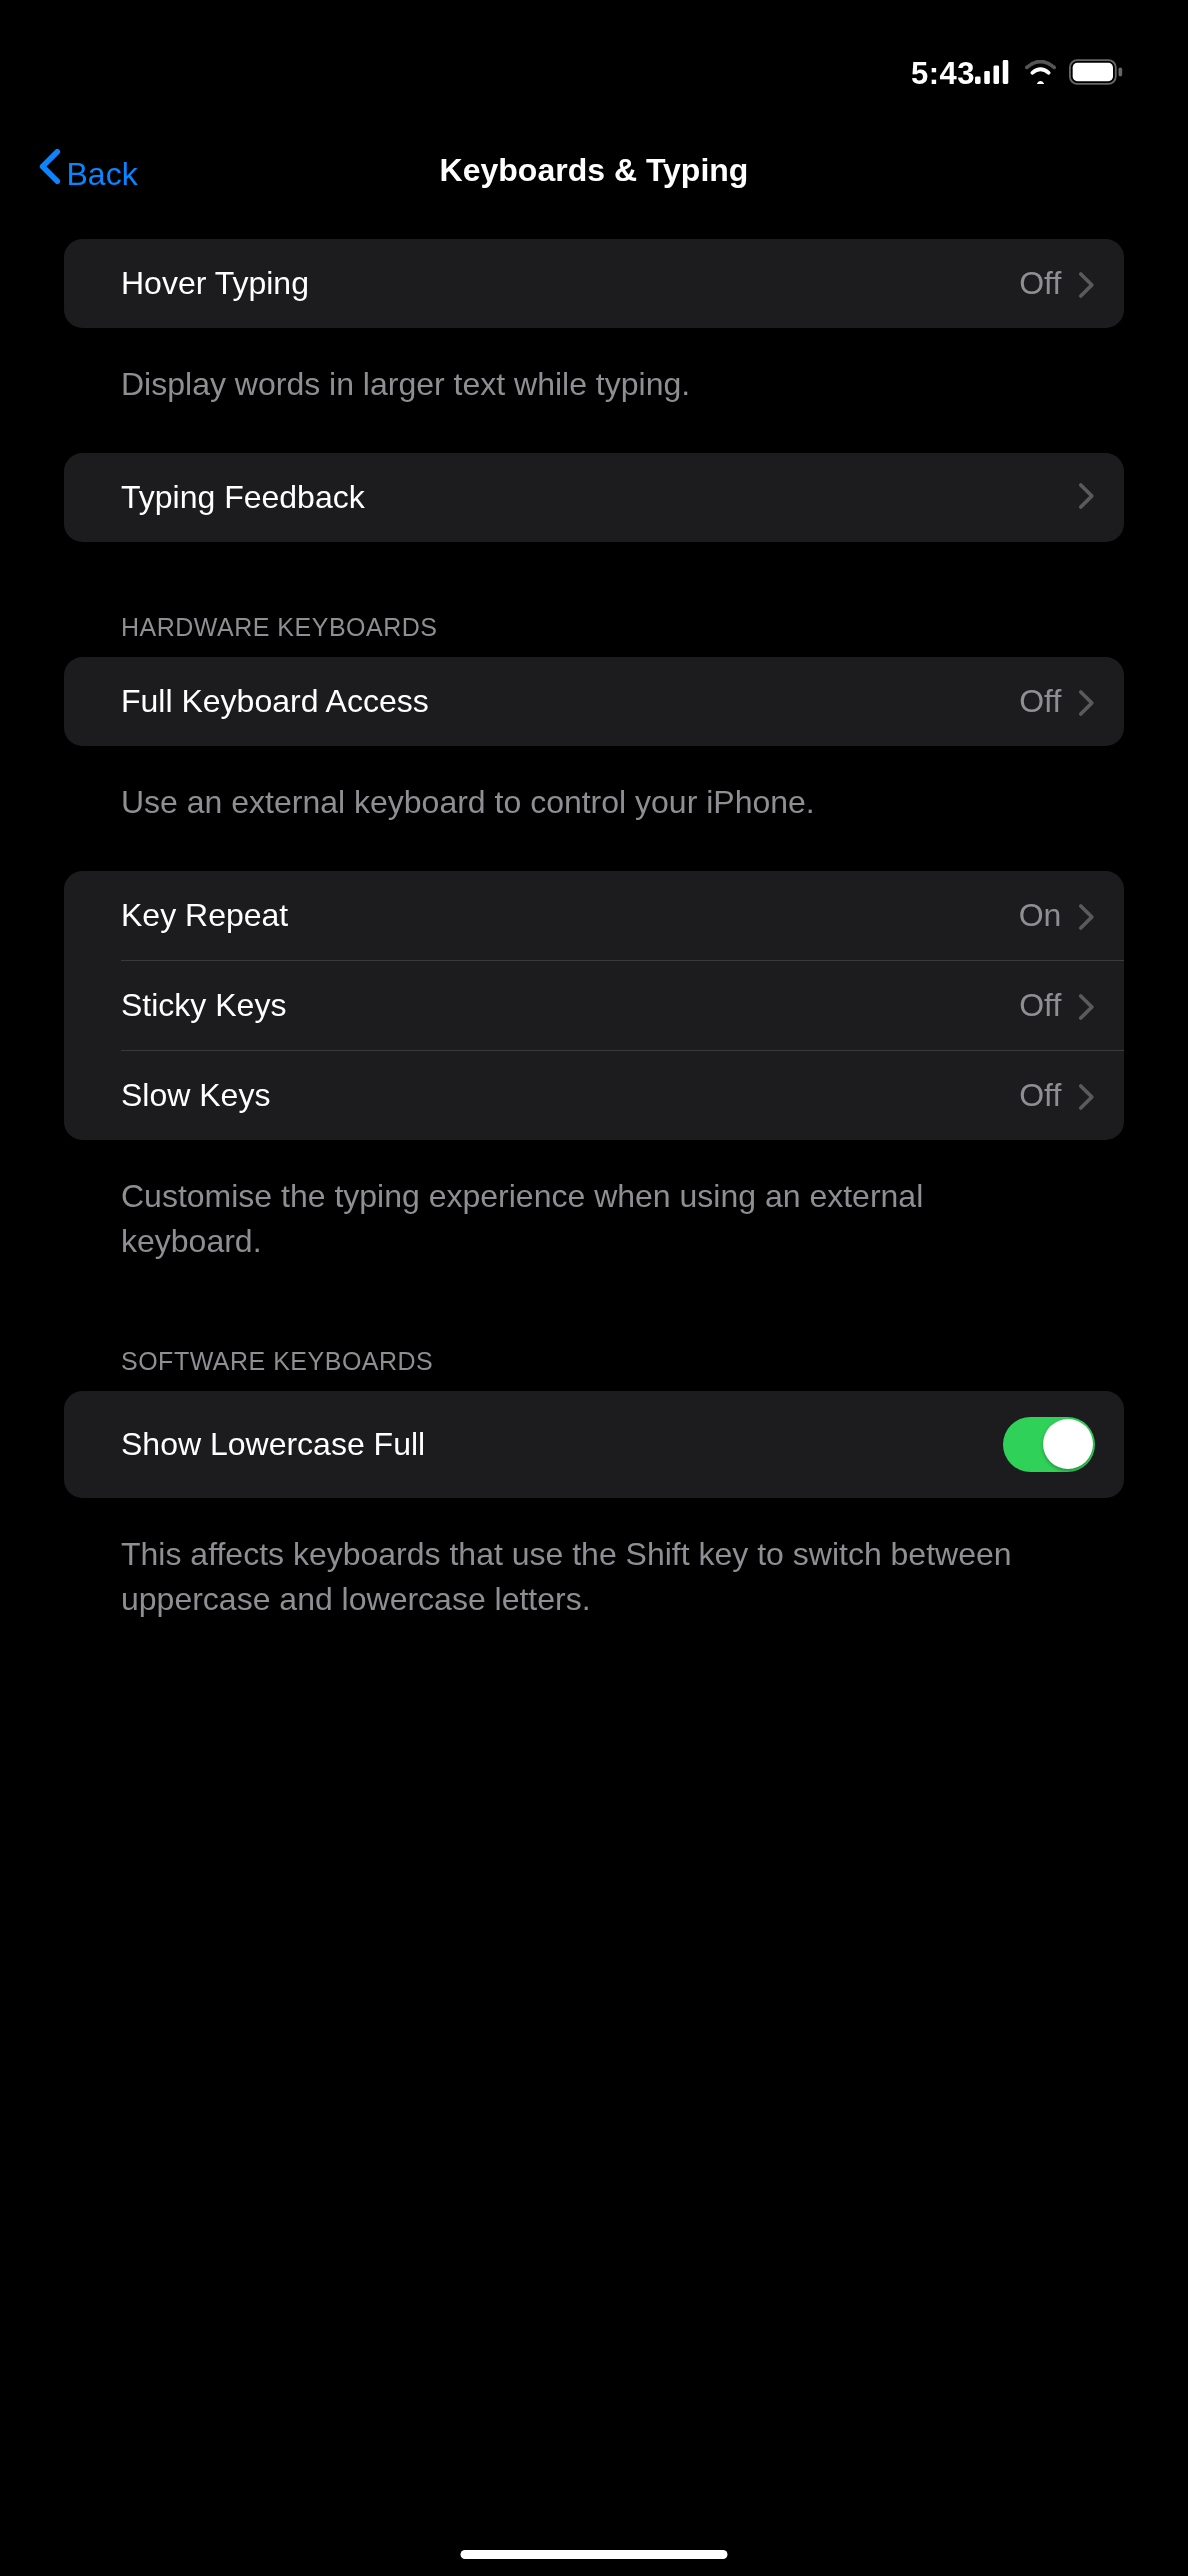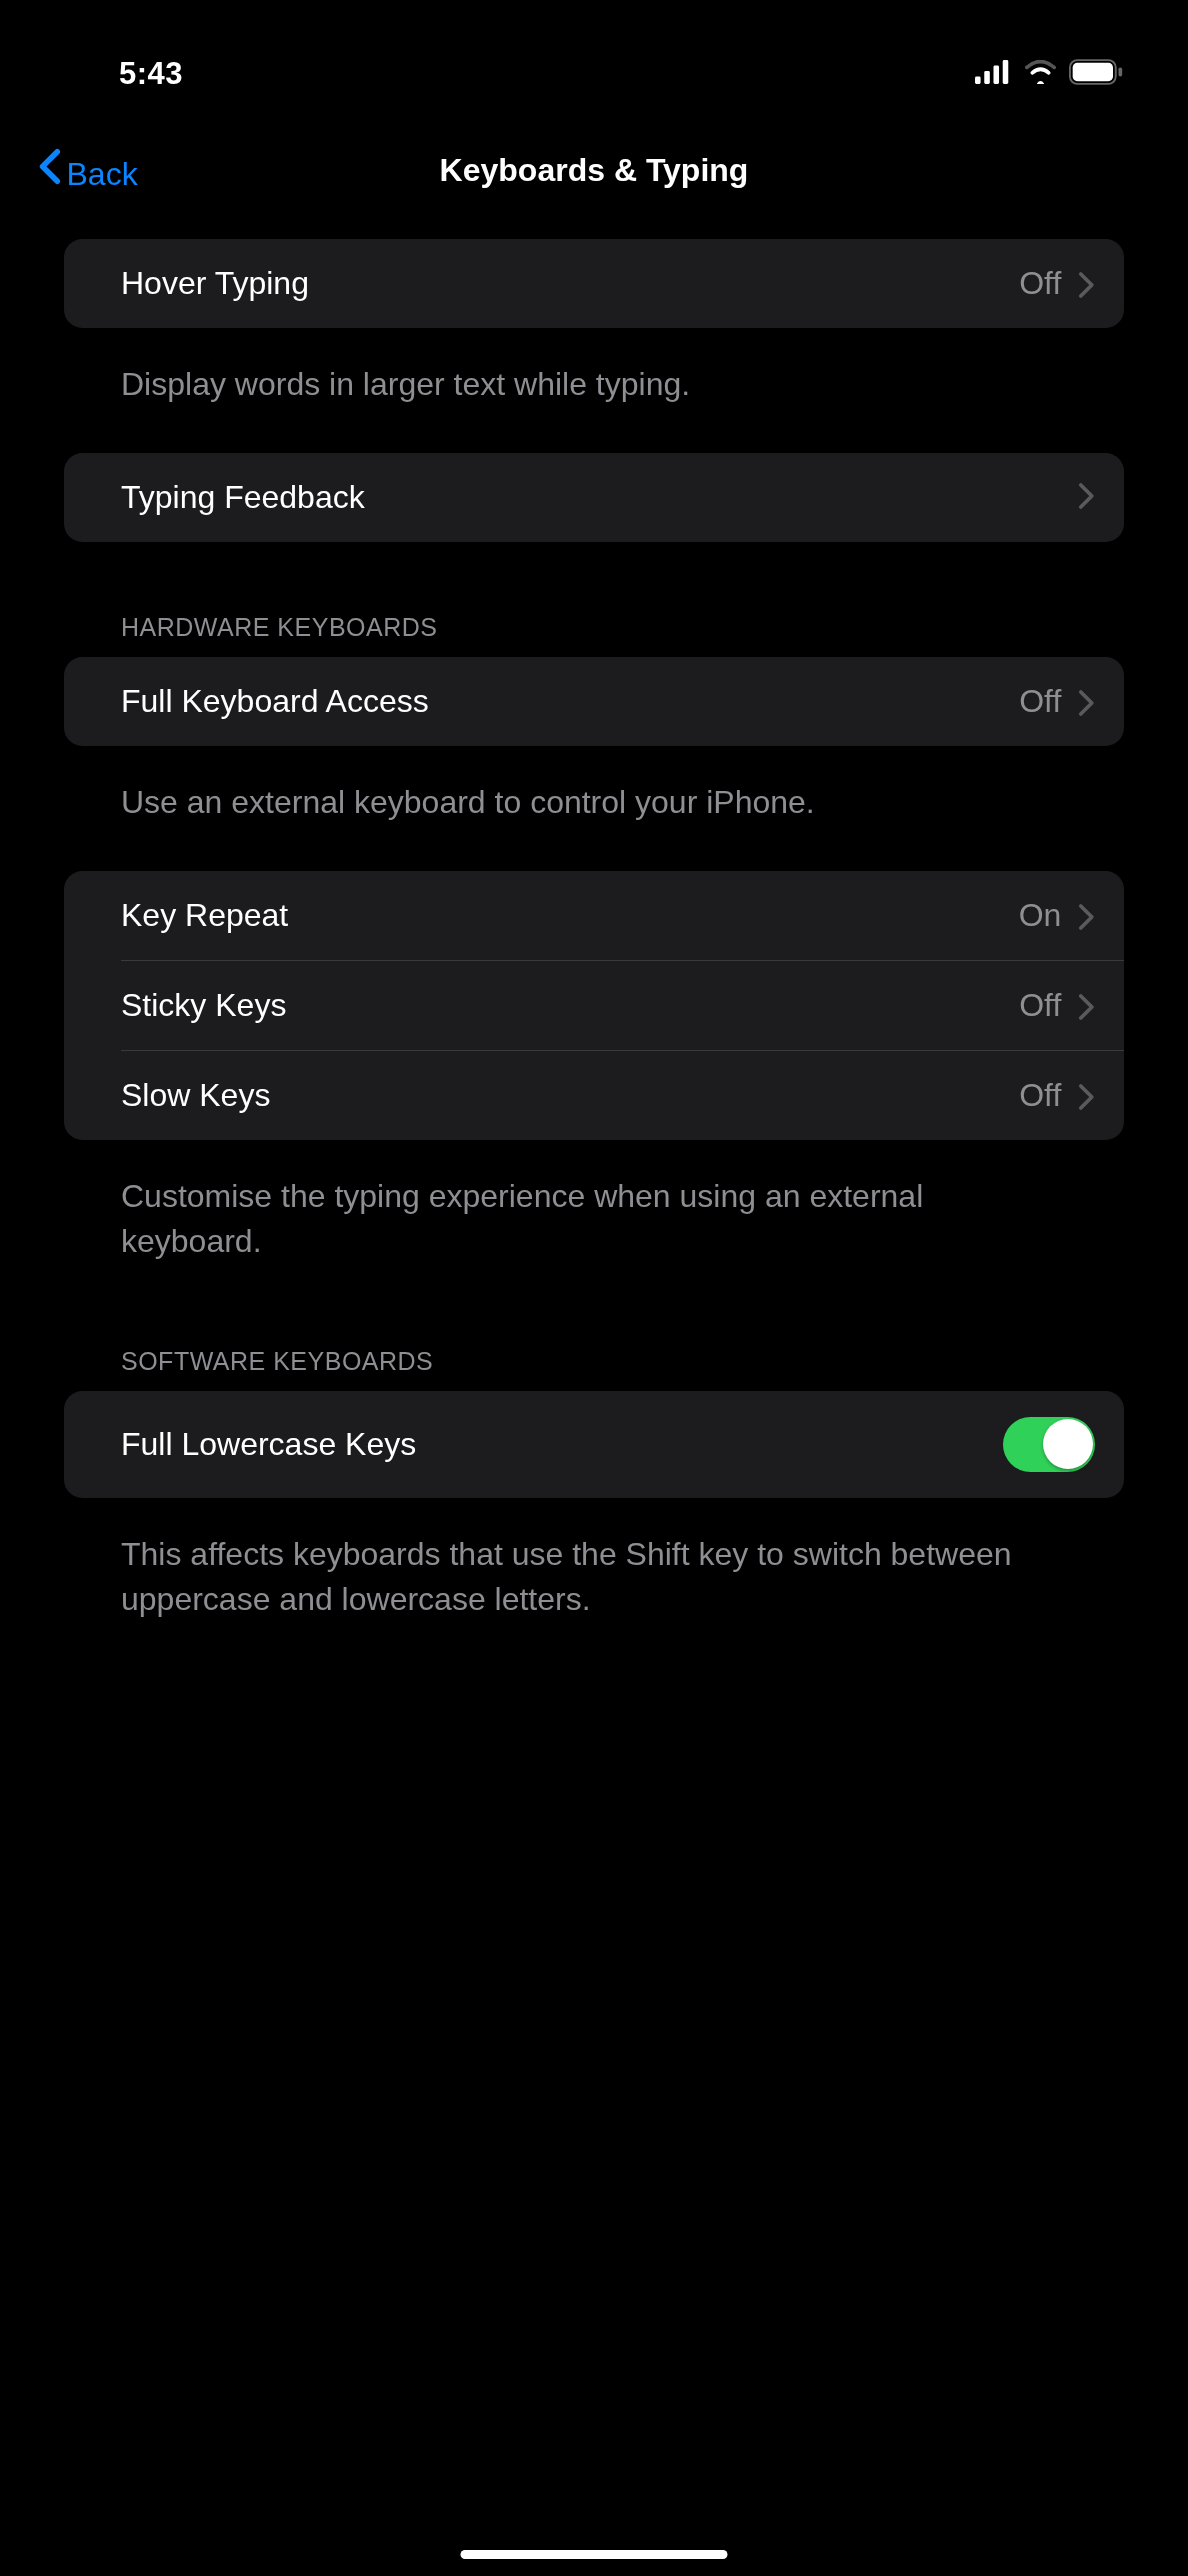--- a/index.html
+++ b/index.html
@@ -6,21 +6,21 @@
     body {
       width: 1188px;
       height: 2576px;
       background: #000000;
       font-family: -apple-system, BlinkMacSystemFont, 'Helvetica Neue', sans-serif;
       color: #ffffff;
       position: relative;
     }
     .status-bar {
       display: flex;
-      justify-content: space-between;
+      justify-content: flex-end;
       align-items: center;
       padding: 37px 64px 9.2px 64px;
       height: 120px;
     }
     .status-time {
       font-size: 31px;
       font-weight: 600;
       letter-spacing: 0.5px;
       padding-left: 55px;
     }
@@ -272,21 +272,21 @@
       </div>
     </div>
   </div>
   <div class="section-footer">Customise the typing experience when using an external keyboard.</div>
 
   <div class="section-spacer" style="height:37px"></div>
 
   <div class="section-header">SOFTWARE KEYBOARDS</div>
   <div class="cell-group">
     <div class="cell">
-      <div class="cell-label">Full Lowercase Keys</div>
+      <div class="cell-label">Show Lowercase Full</div>
       <div class="cell-right">
         <div class="toggle on">
           <div class="toggle-knob"></div>
         </div>
       </div>
     </div>
   </div>
   <div class="section-footer">This affects keyboards that use the Shift key to switch between uppercase and lowercase letters.</div>
 
 </div>

